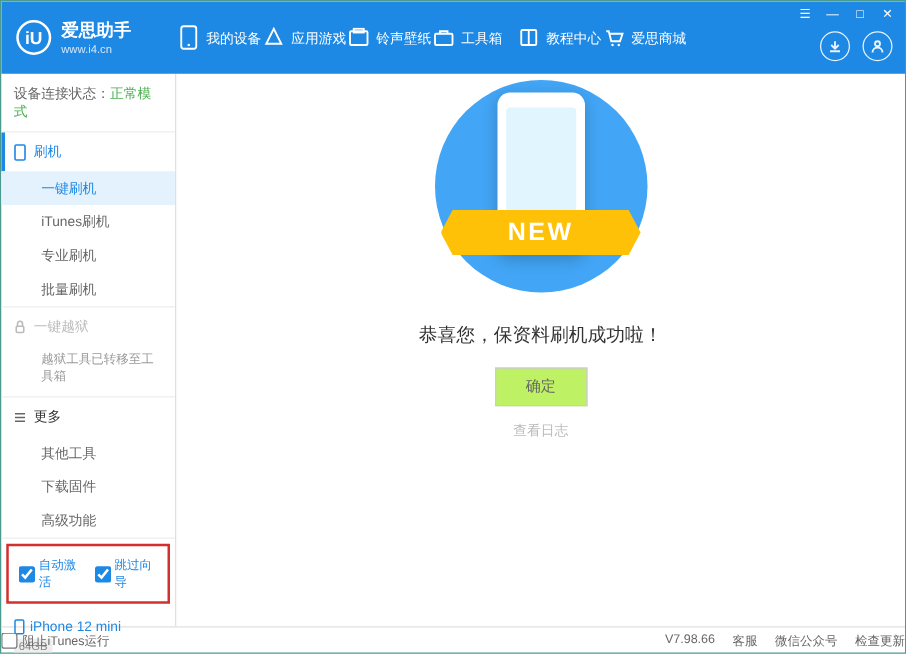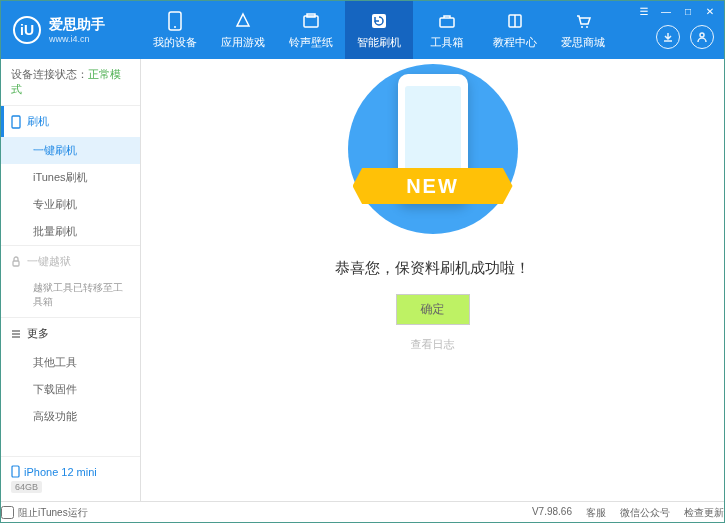--- a/index.html
+++ b/index.html
@@ -4,21 +4,21 @@
 <style>
 *{margin:0;padding:0;box-sizing:border-box;font-family:"Microsoft YaHei",sans-serif}
 body{background:#fff;width:725px;height:523px;overflow:hidden;border:1px solid #4a9b8e}
 .header{background:#1e88e5;height:58px;display:flex;align-items:center;color:#fff;position:relative}
 .logo-area{display:flex;align-items:center;padding:0 12px;width:140px}
 .logo-circle{width:28px;height:28px;border:2px solid #fff;border-radius:50%;display:flex;align-items:center;justify-content:center;font-weight:bold;font-size:14px}
 .logo-text{margin-left:8px}
 .app-name{font-size:14px;font-weight:bold}
 .app-url{font-size:9px;opacity:.8}
 .nav-tabs{display:flex;height:100%}
-.nav-tab{width:68px;display:flex;flex-direction:column;align-items:center;justify-content:center;cursor:pointer;font-size:11px;gap:4px}
+.nav-tab{width:68px;display:flex;flex-direction:row;align-items:center;cursor:pointer;font-size:11px;gap:4px}
 .nav-tab.active{background:#1565c0}
 .nav-icon{width:20px;height:20px;display:flex;align-items:center;justify-content:center}
 .win-controls{position:absolute;right:6px;top:4px;display:flex;gap:6px;font-size:10px}
 .win-btn{width:16px;height:12px;display:flex;align-items:center;justify-content:center;cursor:pointer}
 .header-icons{position:absolute;right:10px;bottom:10px;display:flex;gap:10px}
 .hdr-icon{width:24px;height:24px;border:1.5px solid #fff;border-radius:50%;display:flex;align-items:center;justify-content:center;opacity:.9}
 .body{display:flex;height:442px}
 .sidebar{width:140px;border-right:1px solid #e0e0e0;display:flex;flex-direction:column;font-size:11px}
 .conn-status{padding:8px 10px;color:#666;border-bottom:1px solid #eee}
 .conn-mode{color:#4caf50}
@@ -82,30 +82,20 @@
       </div>
     <div class="nav-tab">
         <span class="nav-icon">
           <svg width="18" height="16" viewBox="0 0 18 16">
             <rect x="2" y="3" width="14" height="11" rx="1" fill="none" stroke="#fff" stroke-width="1.5"></rect>
             <rect x="5" y="1" width="8" height="3" fill="none" stroke="#fff" stroke-width="1.5"></rect>
           </svg>
         </span>
         <span>铃声壁纸</span>
       </div>
-    <div class="nav-tab active">
-        <span class="nav-icon">
-          <svg width="18" height="18" viewBox="0 0 18 18">
-            <rect x="2" y="2" width="14" height="14" rx="2" fill="#fff"></rect>
-            <path d="M9 5 A4 4 0 1 1 5 9" fill="none" stroke="#1565c0" stroke-width="1.5"></path>
-            <path d="M5 5 L5 9 L9 9" fill="none" stroke="#1565c0" stroke-width="1.5"></path>
-          </svg>
-        </span>
-        <span>智能刷机</span>
-      </div>
     <div class="nav-tab">
         <span class="nav-icon">
           <svg width="18" height="16" viewBox="0 0 18 16">
             <rect x="2" y="5" width="14" height="9" rx="1" fill="none" stroke="#fff" stroke-width="1.5"></rect>
             <path d="M6 5 L6 3 L12 3 L12 5" fill="none" stroke="#fff" stroke-width="1.5"></path>
           </svg>
         </span>
         <span>工具箱</span>
       </div>
     <div class="nav-tab">
@@ -188,20 +178,30 @@
               <line x1="1" y1="5" x2="9" y2="5" stroke="#666" stroke-width="1.3"></line>
               <line x1="1" y1="8" x2="9" y2="8" stroke="#666" stroke-width="1.3"></line>
             </svg>
           </span>
         <span>更多</span>
       </div>
       <div class="side-item">其他工具</div>
       <div class="side-item">下载固件</div>
       <div class="side-item">高级功能</div>
     </div>
+    <div class="checkboxes">
+      <label class="chk">
+          <input type="checkbox" checked="" style="">
+          <span>自动激活</span>
+        </label>
+      <label class="chk">
+          <input type="checkbox" checked="" style="">
+          <span>跳过向导</span>
+        </label>
+    </div>
     <div class="device-info">
       <div class="device-name">
         <span>
             <svg width="9" height="13" viewBox="0 0 9 13">
               <rect x="1" y="1" width="7" height="11" rx="1" fill="none" stroke="#1e88e5" stroke-width="1.2"></rect>
             </svg>
           </span>
         <span>iPhone 12 mini</span>
       </div>
       <span class="device-badge">64GB</span>

